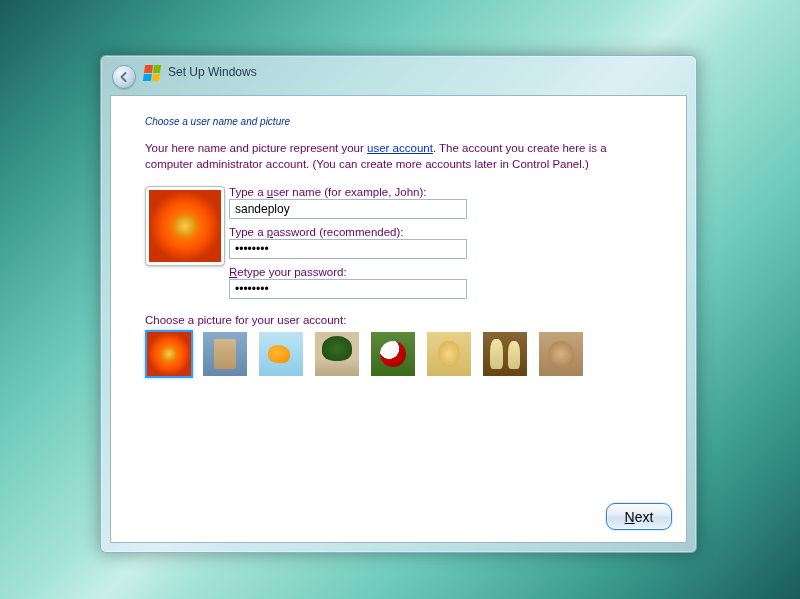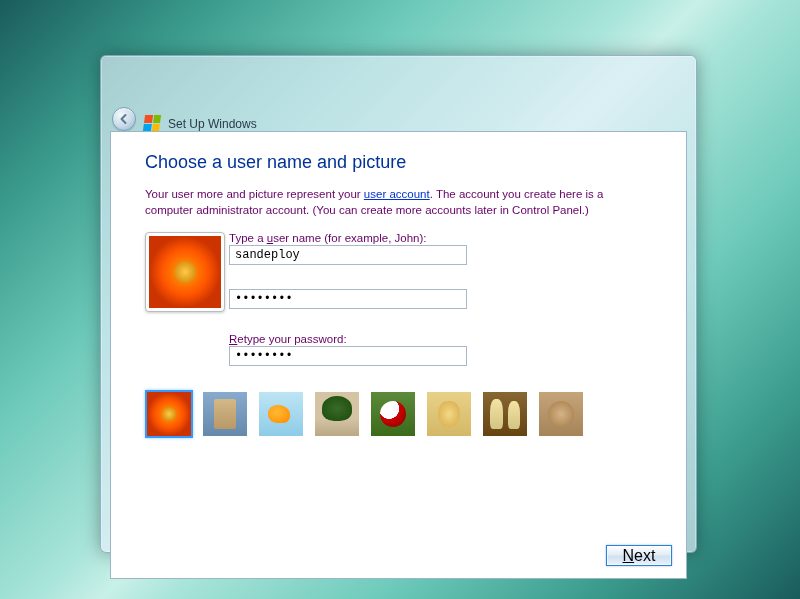--- a/index.html
+++ b/index.html
@@ -16,24 +16,23 @@
       width: 597px; height: 498px;
       background: rgba(230, 240, 250, 0.65);
       border: 1px solid rgba(100, 140, 180, 0.6);
       border-radius: 6px;
       box-shadow: 0 0 18px rgba(0,0,0,0.35), inset 0 0 0 1px rgba(255,255,255,0.35);
       padding: 9px;
     }
     .titlebar {
       height: 30px;
       display: flex;
-      align-items: flex-end;
+      align-items: flex-start;
       gap: 8px;
       padding-left: 2px;
-      margin-top: 36px;
     }
     .back-btn {
       width: 24px; height: 24px;
       border-radius: 50%;
       background: radial-gradient(circle at 35% 30%, #f4f8fc, #c8dae8 55%, #90b0c8);
       border: 1px solid #7aa0ba;
       display: flex; align-items: center; justify-content: center;
       color: #5a7a94;
       font-size: 13px;
       box-shadow: inset 0 1px 1px rgba(255,255,255,0.7), 0 1px 1px rgba(0,0,0,0.15);
@@ -54,21 +53,21 @@
     .content {
       background: #fff;
       width: 100%;
       height: calc(100% - 30px);
       border: 1px solid #9db5c8;
       padding: 20px 34px 12px 34px;
       font-size: 11.5px;
       color: #333;
       position: relative;
     }
-    .heading { color: #003399; font-size: 18px; font-weight: 400; margin-bottom: 14px; }
+    .heading { color: #003399; font-size: 10px; font-weight: 400; margin-bottom: 14px; font-style: italic; }
     .intro { color: #660066; font-size: 11.5px; line-height: 1.35; margin-bottom: 14px; }
     .intro a { color: #0033cc; text-decoration: underline; }
     .form-row { display: flex; gap: 4px; align-items: flex-start; }
     .avatar-preview {
       width: 80px; height: 80px;
       border: 1px solid #bbb;
       border-radius: 4px;
       padding: 3px;
       background: #fff;
       box-shadow: 0 1px 3px rgba(0,0,0,0.2);
@@ -77,23 +76,23 @@
     .avatar-preview .img { width: 100%; height: 100%; }
     .fields { flex: 1; }
     .field-label { color: #660066; font-size: 11.5px; margin-bottom: 1px; }
     .field-label .ul { text-decoration: underline; }
     .field-input {
       width: 238px;
       height: 20px;
       border: 1px solid #a8b8c8;
       font-size: 12px;
       padding: 1px 5px;
-      font-family: Liberation Mono, monospace;
+      font-family: Liberation Sans, sans-serif;
       display: block;
-      margin-bottom: 24px;
+      margin-bottom: 7px;
     }
     .field-input.focused { border: 1px solid #3399ff; box-shadow: 0 0 2px rgba(51,153,255,0.4); }
     .choose-pic-label { color: #660066; font-size: 11.5px; margin-top: 8px; margin-bottom: 4px; }
     .pic-strip { display: flex; gap: 8px; }
     .pic-thumb {
       width: 48px; height: 48px;
       border: 1px solid transparent;
       padding: 1px;
       cursor: pointer;
     }
@@ -102,26 +101,26 @@
       padding: 0;
       box-shadow: 0 0 3px rgba(51,153,255,0.5);
     }
     .pic-thumb .img { width: 100%; height: 100%; display: block; }
     .footer {
       position: absolute;
       bottom: 12px; right: 14px;
     }
     .next-btn {
       min-width: 66px;
-      height: 21px;
-      font-size: 16px;
+      height: 27px;
+      font-size: 14px;
       font-family: inherit;
       background: linear-gradient(#fefefe, #e2ecf6 48%, #cfe0f0 52%, #e8f2fb);
       border: 1px solid #2e82d6;
-      border-radius: 0;
+      border-radius: 9px;
       padding: 0 10px;
       box-shadow: 0 0 2px rgba(46,130,214,0.5), inset 0 0 0 1px rgba(255,255,255,0.6);
       cursor: pointer;
     }
     .next-btn .ul { text-decoration: underline; }
     
     .thumb-flower { background: radial-gradient(circle at 50% 50%, #ffaa00 0%, #ff7700 25%, #ff5500 45%, #cc3300 70%), #883300; }
     .thumb-flower::after { content:""; display:block; width:30%; height:30%; margin:35% auto 0; border-radius:50%; background: radial-gradient(#ffcc44,#cc7700); }
     .thumb-robot { background: linear-gradient(#88aacc, #6688aa); position:relative; }
     .thumb-robot::before { content:""; position:absolute; left:25%; top:15%; width:50%; height:70%; background: linear-gradient(#d4b888,#b89866); border-radius:2px; }
@@ -156,39 +155,41 @@
         <span></span>
         <span></span>
       </span>
     <span class="title-text">Set Up Windows</span>
   </div>
 
   <div class="content">
     <div class="heading">Choose a user name and picture</div>
 
     <div class="intro">
-      <span>Your user more and picture represent your </span><a href="#">user account</a><span>. The account you create here is a computer administrator account. (You can create more accounts later in Control Panel.)</span>
+      <span>Your here name and picture represent your </span><a href="#">user account</a><span>. The account you create here is a computer administrator account. (You can create more accounts later in Control Panel.)</span>
     </div>
 
     <div class="form-row">
       <div class="avatar-preview">
         <div class="img thumb-flower"></div>
       </div>
       <div class="fields">
         <div class="field-label">Type a <span class="ul">u</span>ser name (for example, John):</div>
         <input class="field-input" type="text" value="sandeploy" style="">
 
+        <div class="field-label">Type a <span class="ul">p</span>assword (recommended):</div>
         <input class="field-input" type="text" value="••••••••" style="">
 
         <div class="field-label"><span class="ul">R</span>etype your password:</div>
         <input class="field-input" type="text" value="••••••••" style="">
 
       </div>
     </div>
 
+    <div class="choose-pic-label">Choose a picture for your user account:</div>
     <div class="pic-strip">
       <div class="pic-thumb selected">
           <div class="img thumb-flower"></div>
         </div>
       <div class="pic-thumb">
           <div class="img thumb-robot"></div>
         </div>
       <div class="pic-thumb">
           <div class="img thumb-fish"></div>
         </div>

